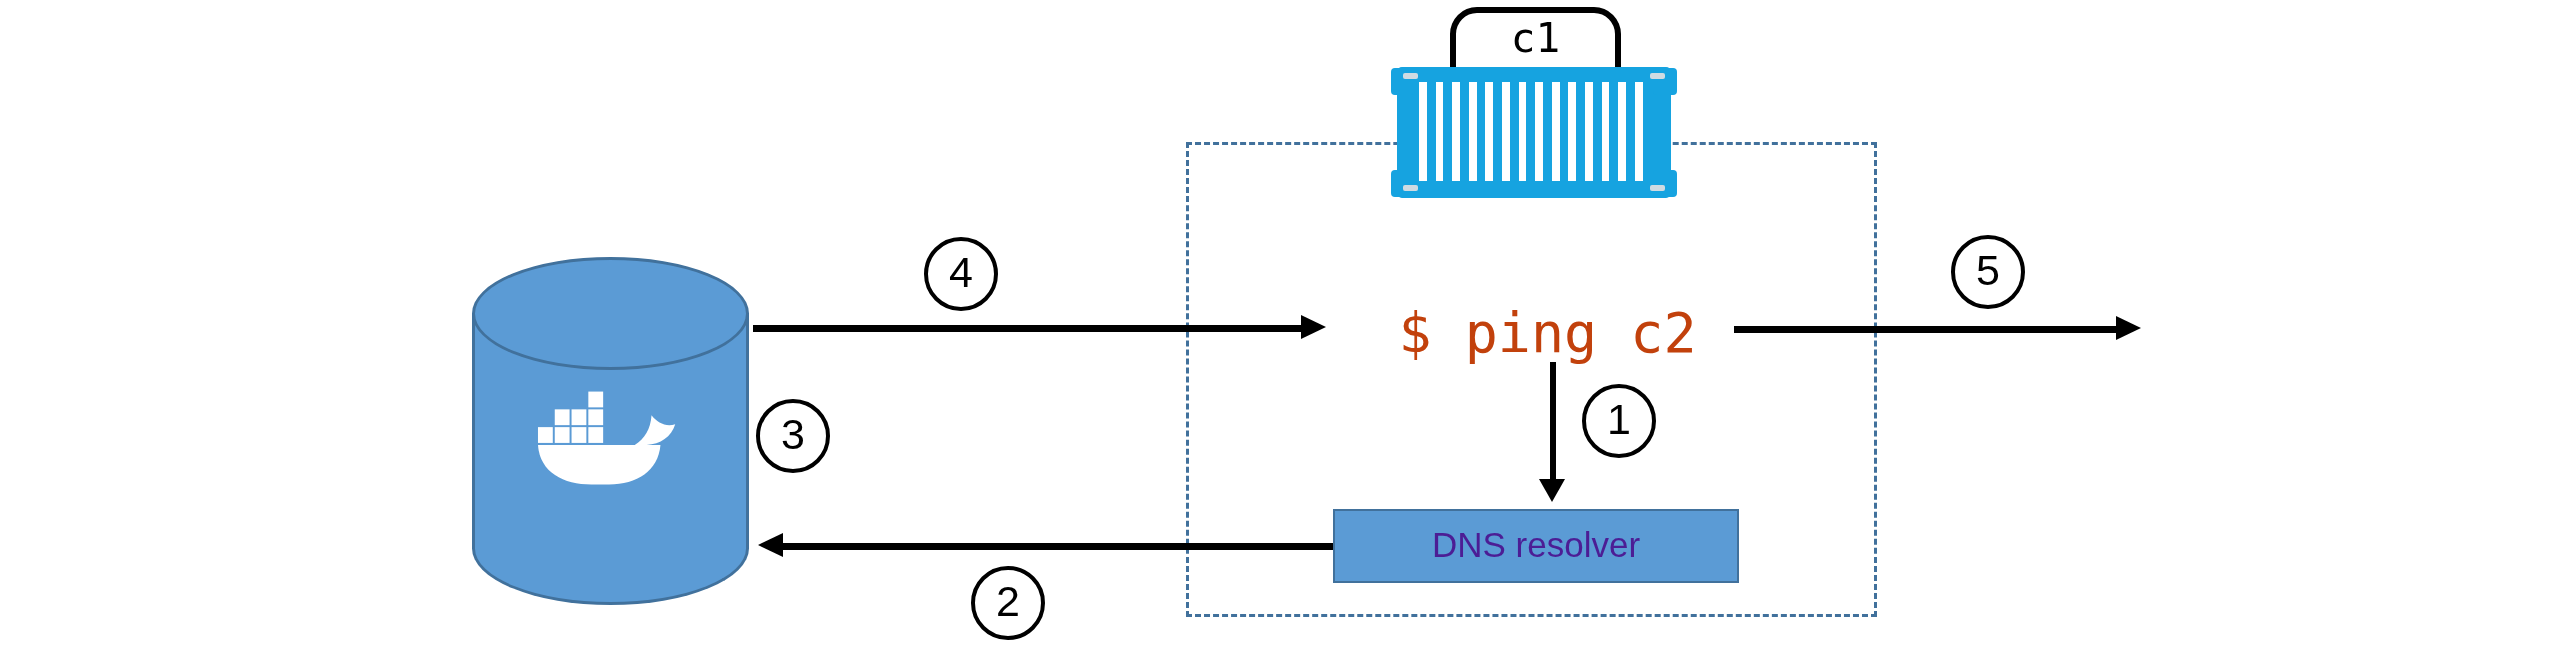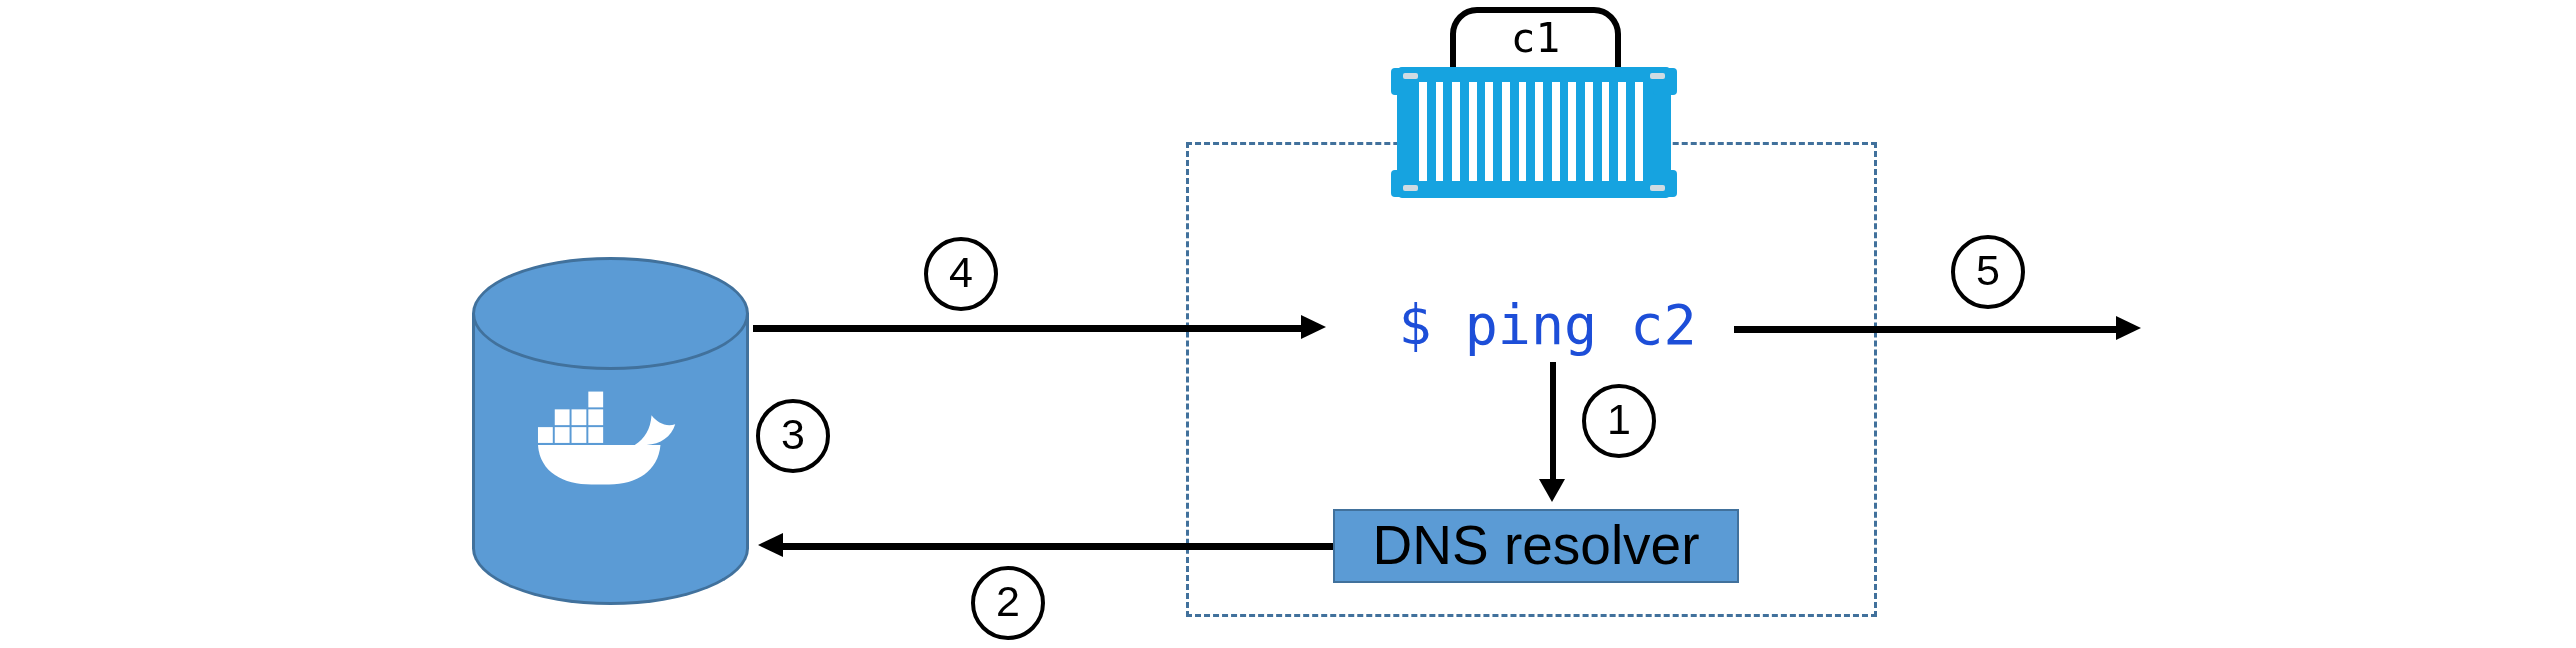--- a/index.html
+++ b/index.html
@@ -73,26 +73,26 @@
     background: #cfdbe2;
     border-radius: 2px;
   }
   .cmark.tl { left: 5.9px; top: 5.9px; }
   .cmark.tr { right: 5.9px; top: 5.9px; }
   .cmark.bl { left: 5.9px; bottom: 6.8px; }
   .cmark.br { right: 5.9px; bottom: 6.8px; }
   
   .cmd {
     position: absolute;
-    left: 1381px; top: 295px;
+    left: 1381px; top: 303px;
     width: 333px; height: 61px;
     font-family: "DejaVu Sans Mono", monospace;
     font-size: 55px;
     line-height: 61px;
-    color: #1d4ed8;
+    color: #c2410c;
     text-align: center;
     white-space: nowrap;
     z-index: 2;
   }
   
   .cyl-body {
     position: absolute;
     left: 472px; top: 313px;
     width: 277px; height: 292px;
     background: #5B9BD5;
@@ -132,23 +132,23 @@
     position: absolute;
     left: 1333px; top: 509px;
     width: 406px; height: 74px;
     background: #5B9BD5;
     border: 2.9px solid #41719C;
     box-sizing: border-box;
     z-index: 3;
     text-align: center;
   }
   .resolver-label {
-    font-size: 55px;
+    font-size: 35px;
     line-height: 68px;
-    color: #000000;
+    color: #4c1d95;
   }
   
   .shaft-h { position: absolute; height: 6.8px; background: #000000; z-index: 4; }
   .shaft-v { position: absolute; width: 5.9px;  background: #000000; z-index: 4; }
   .head-right {
     position: absolute; width: 0; height: 0; z-index: 4;
     border-left: 25.4px solid #000000;
     border-top: 12.7px solid transparent;
     border-bottom: 12.7px solid transparent;
   }

